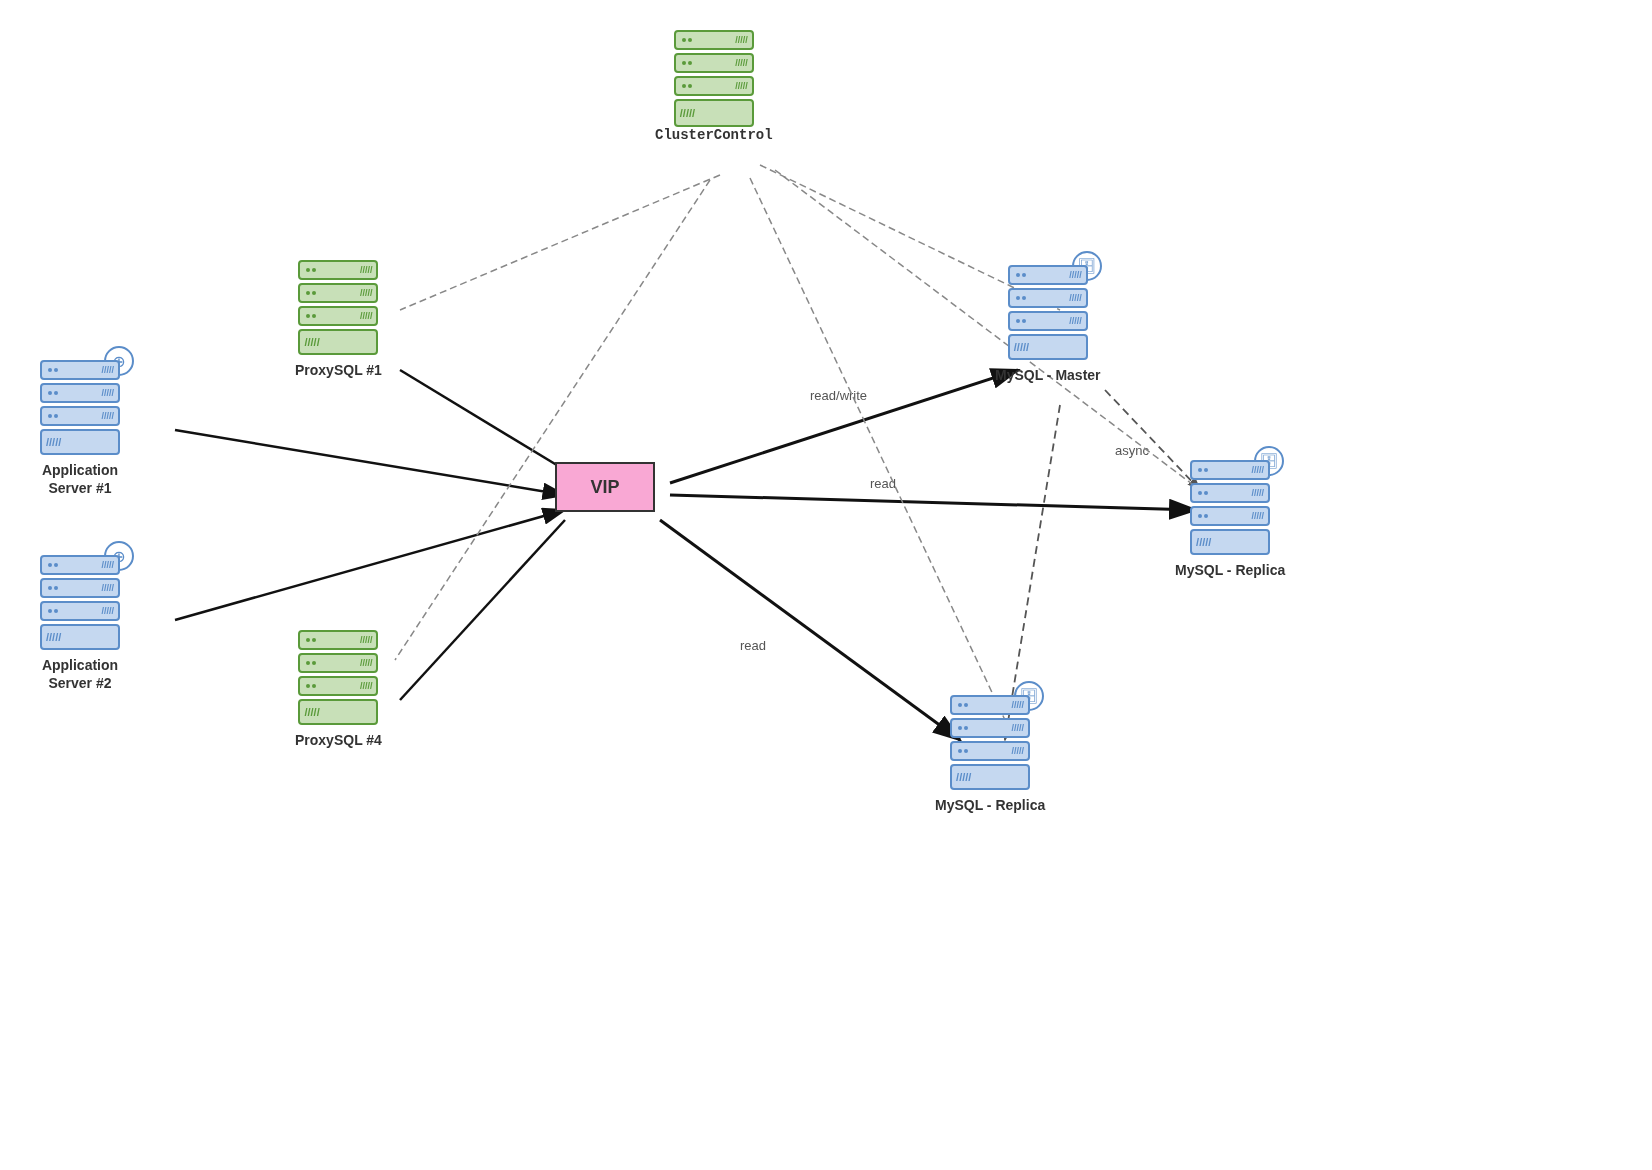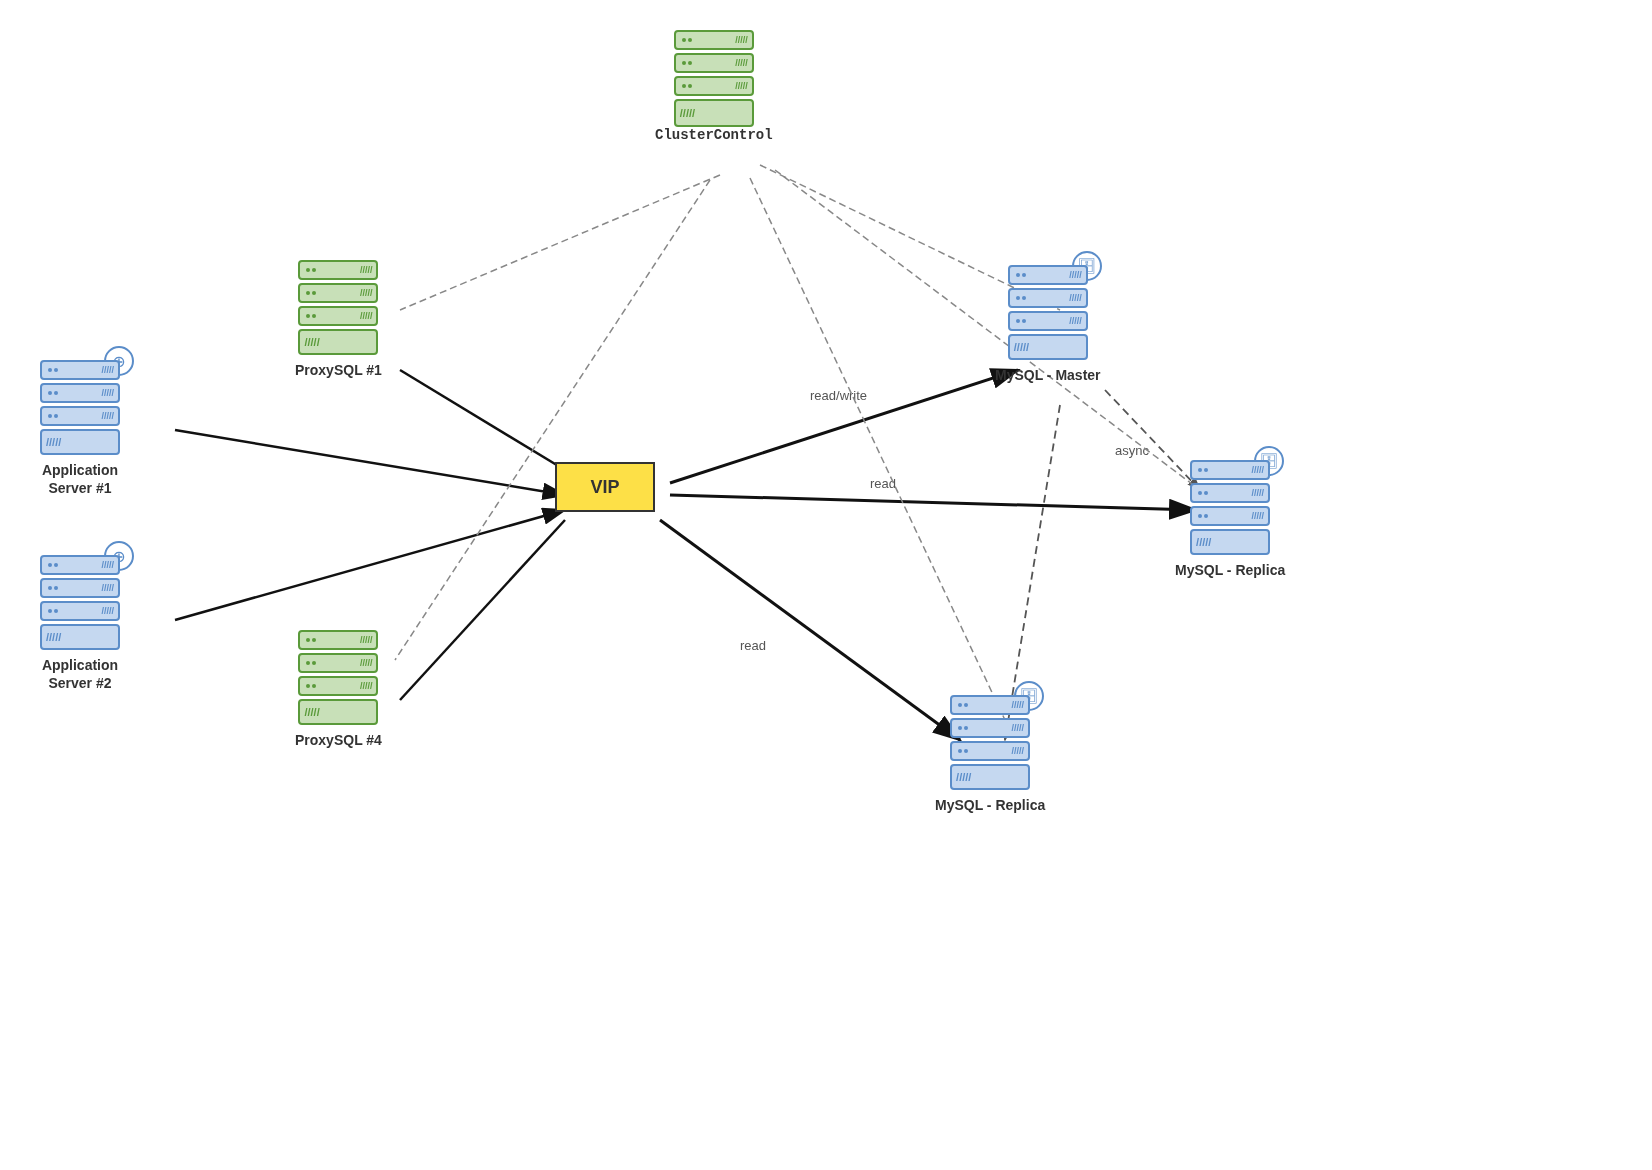--- a/index.html
+++ b/index.html
@@ -89,21 +89,21 @@
       border-color: #5a9a3a;
     }
     .green .server-layer .dot { background: #5a9a3a; }
     .green .server-layer .lines { color: #5a9a3a; }
 
     
     .vip-box {
       width: 100px;
       height: 50px;
       border: 2.5px solid #333;
-      background: #fde047;
+      background: #f9a8d4;
       display: flex;
       align-items: center;
       justify-content: center;
       font-size: 18px;
       font-weight: bold;
       color: #333;
     }
 
     .conn-label {
       font-size: 13px;

